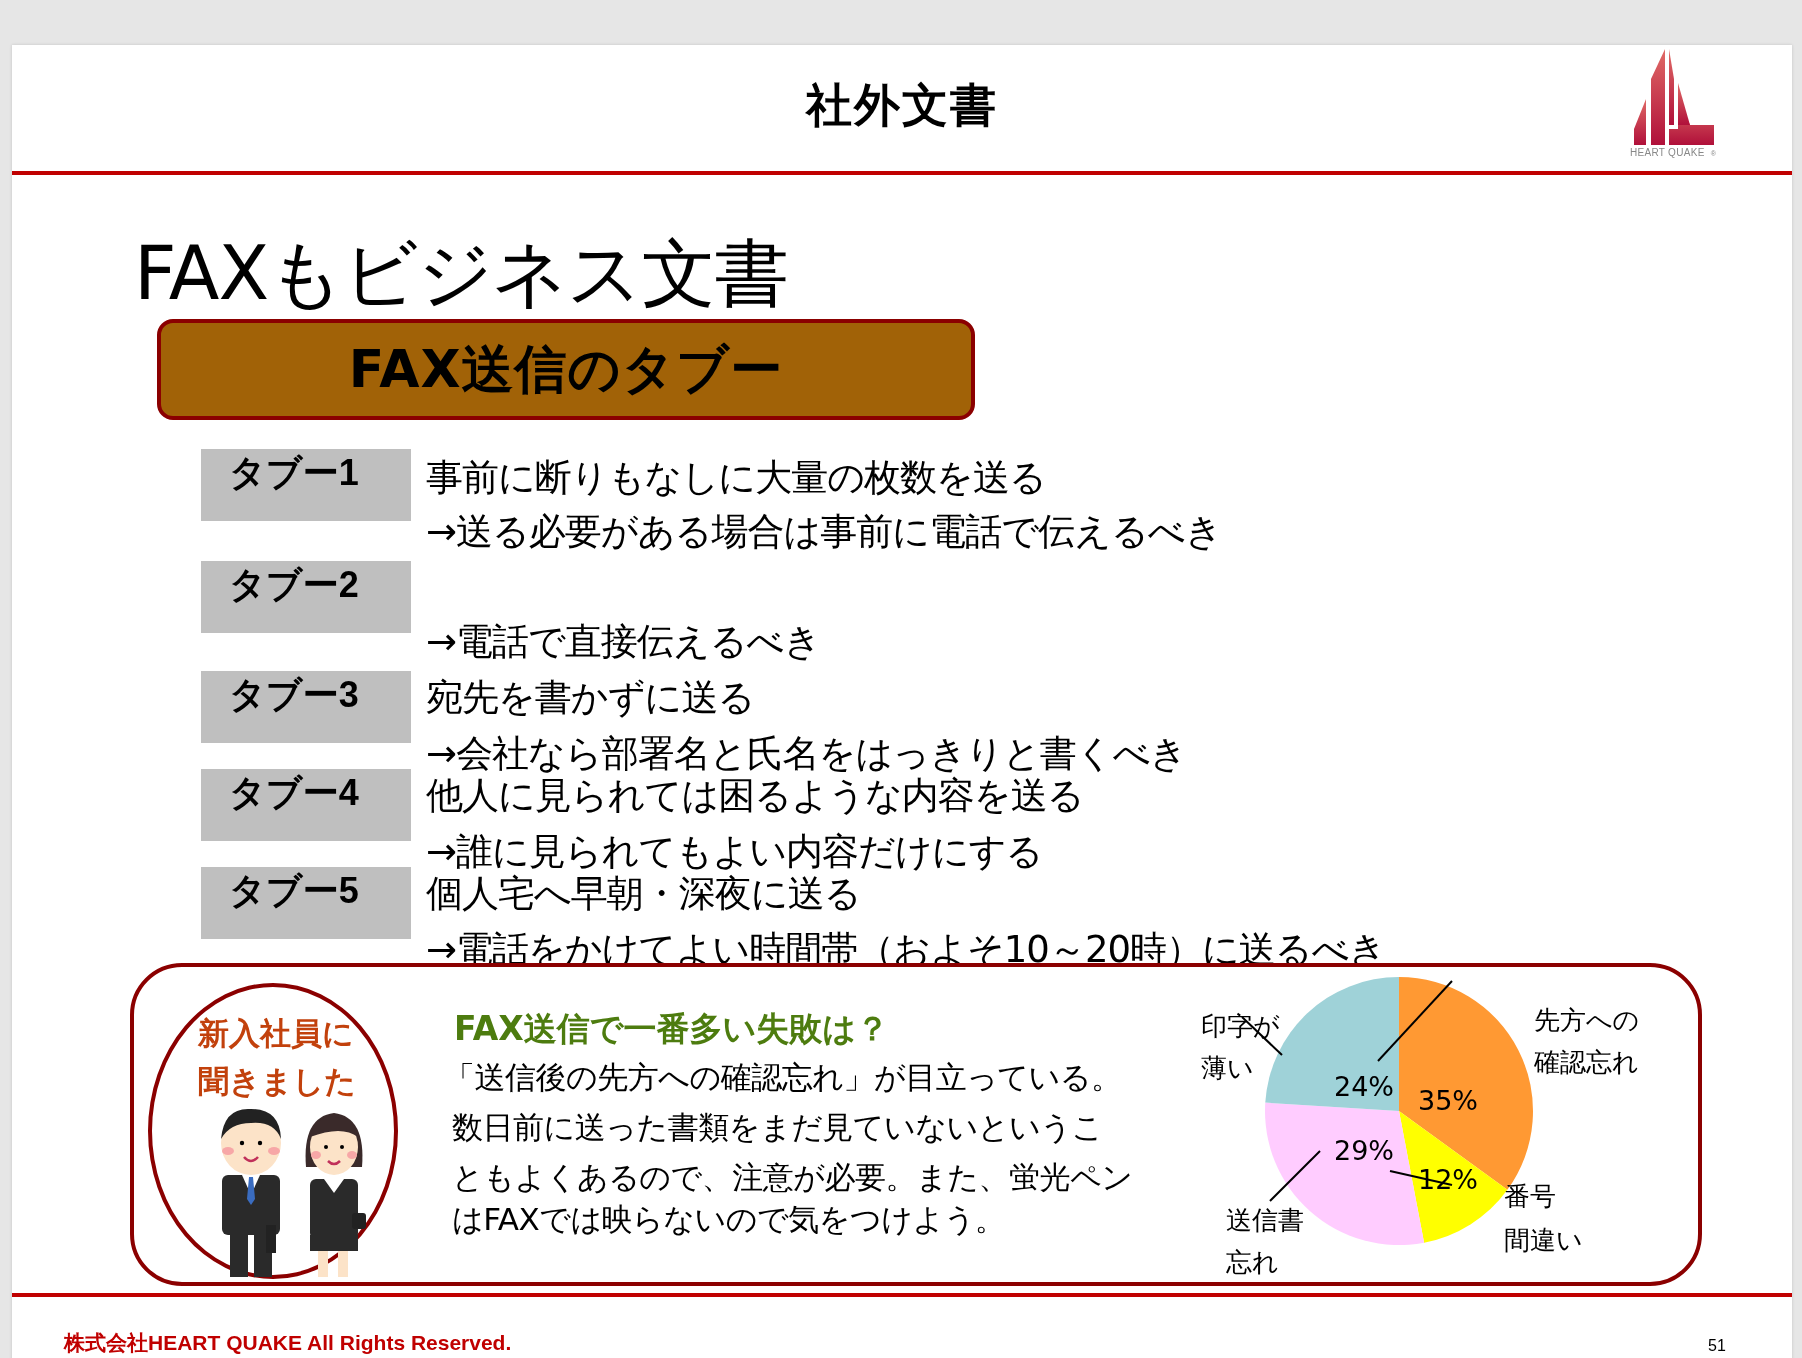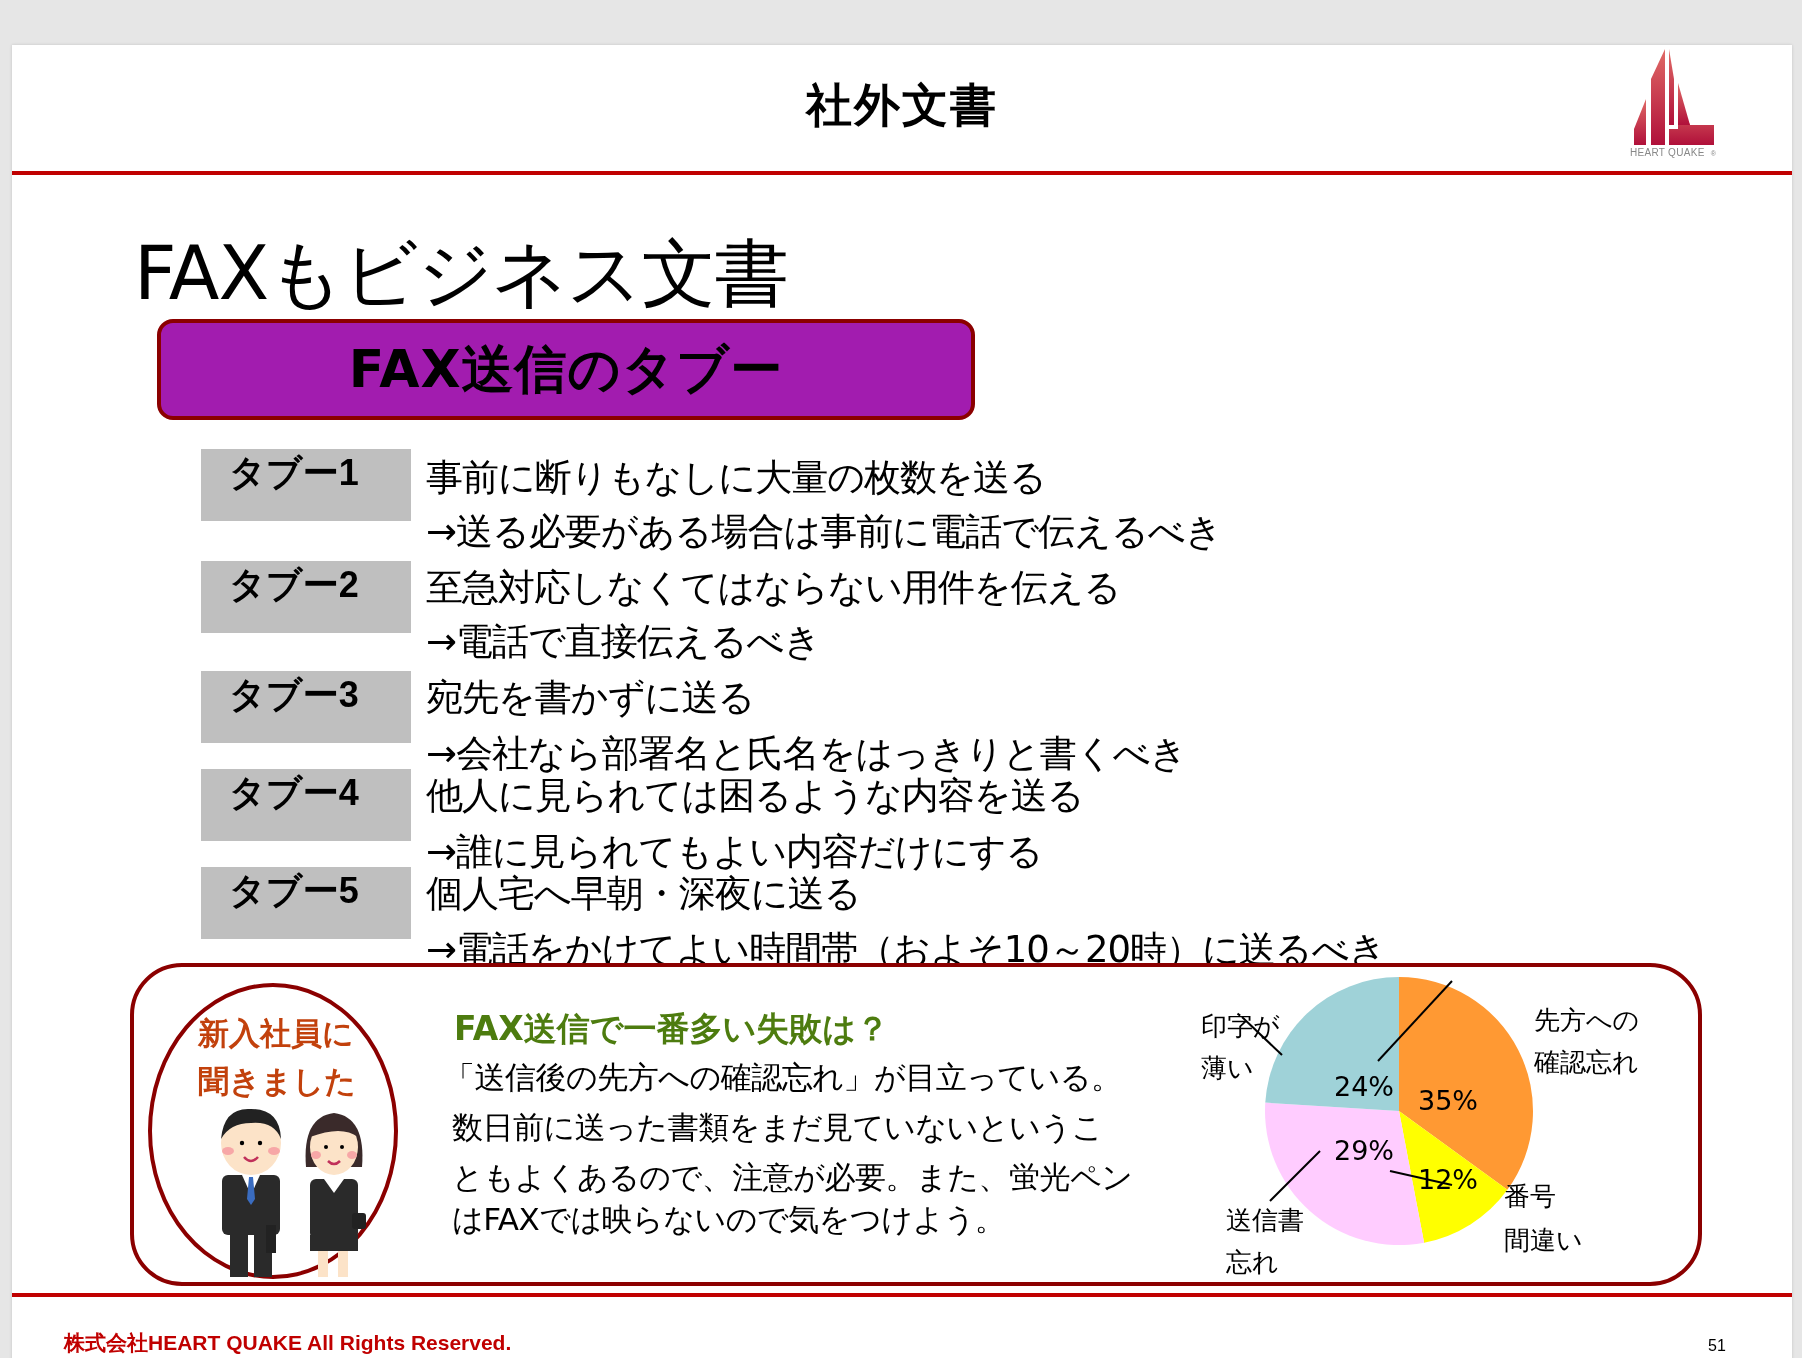--- a/index.html
+++ b/index.html
@@ -19,21 +19,21 @@
   }
   .header-line { left:0; top:126px; width:1780px; height:4px; background:#c00000; }
   .footer-line { left:0; top:1248px; width:1780px; height:4px; background:#c00000; }
   .logo { left:1620px; top:4px; width:100px; height:120px; }
   .logo-text { left:1618px; top:102px; width:110px; font-size:10px; color:#888; font-family:"Liberation Sans",sans-serif; letter-spacing:0.3px; }
   .main-title {
     left:122px; top:180px; font-size:74px; color:#000; white-space:nowrap; letter-spacing:-1px;
   }
   .taboo-title-box {
     left:145px; top:274px; width:810px; height:93px;
-    background:#a21caf; border:4px solid #8b0000; border-radius:16px;
+    background:#a16207; border:4px solid #8b0000; border-radius:16px;
     display:flex; align-items:center; justify-content:center;
   }
   .taboo-title-text { font-size:52px; font-weight:bold; color:#000; letter-spacing:1px; }
   .tab-box {
     left:189px; width:210px; height:72px; background:#bfbfbf;
     display:flex; padding-left:28px; box-sizing:border-box;
   }
   .tab-label { font-size:36px; color:#000; font-weight:bold; font-family:"Liberation Sans","DejaVu Sans",sans-serif; }
   .taboo-line { left:414px; font-size:37px; color:#000; white-space:nowrap; letter-spacing:-1px; }
   .survey-box {
@@ -91,21 +91,20 @@
 
   <div class="abs tab-box" style="top:404px">
     <span class="tab-label">タブー1</span>
   </div>
   <div class="abs taboo-line" style="top:408px">事前に断りもなしに大量の枚数を送る</div>
   <div class="abs taboo-line" style="top:462px">→送る必要がある場合は事前に電話で伝えるべき</div>
 
   <div class="abs tab-box" style="top:516px">
     <span class="tab-label">タブー2</span>
   </div>
-  <div class="abs taboo-line" style="top:518px">至急対応しなくてはならない用件を伝える</div>
   <div class="abs taboo-line" style="top:572px">→電話で直接伝えるべき</div>
 
   <div class="abs tab-box" style="top:626px">
     <span class="tab-label">タブー3</span>
   </div>
   <div class="abs taboo-line" style="top:628px">宛先を書かずに送る</div>
   <div class="abs taboo-line" style="top:684px">→会社なら部署名と氏名をはっきりと書くべき</div>
 
   <div class="abs tab-box" style="top:724px">
     <span class="tab-label">タブー4</span>

